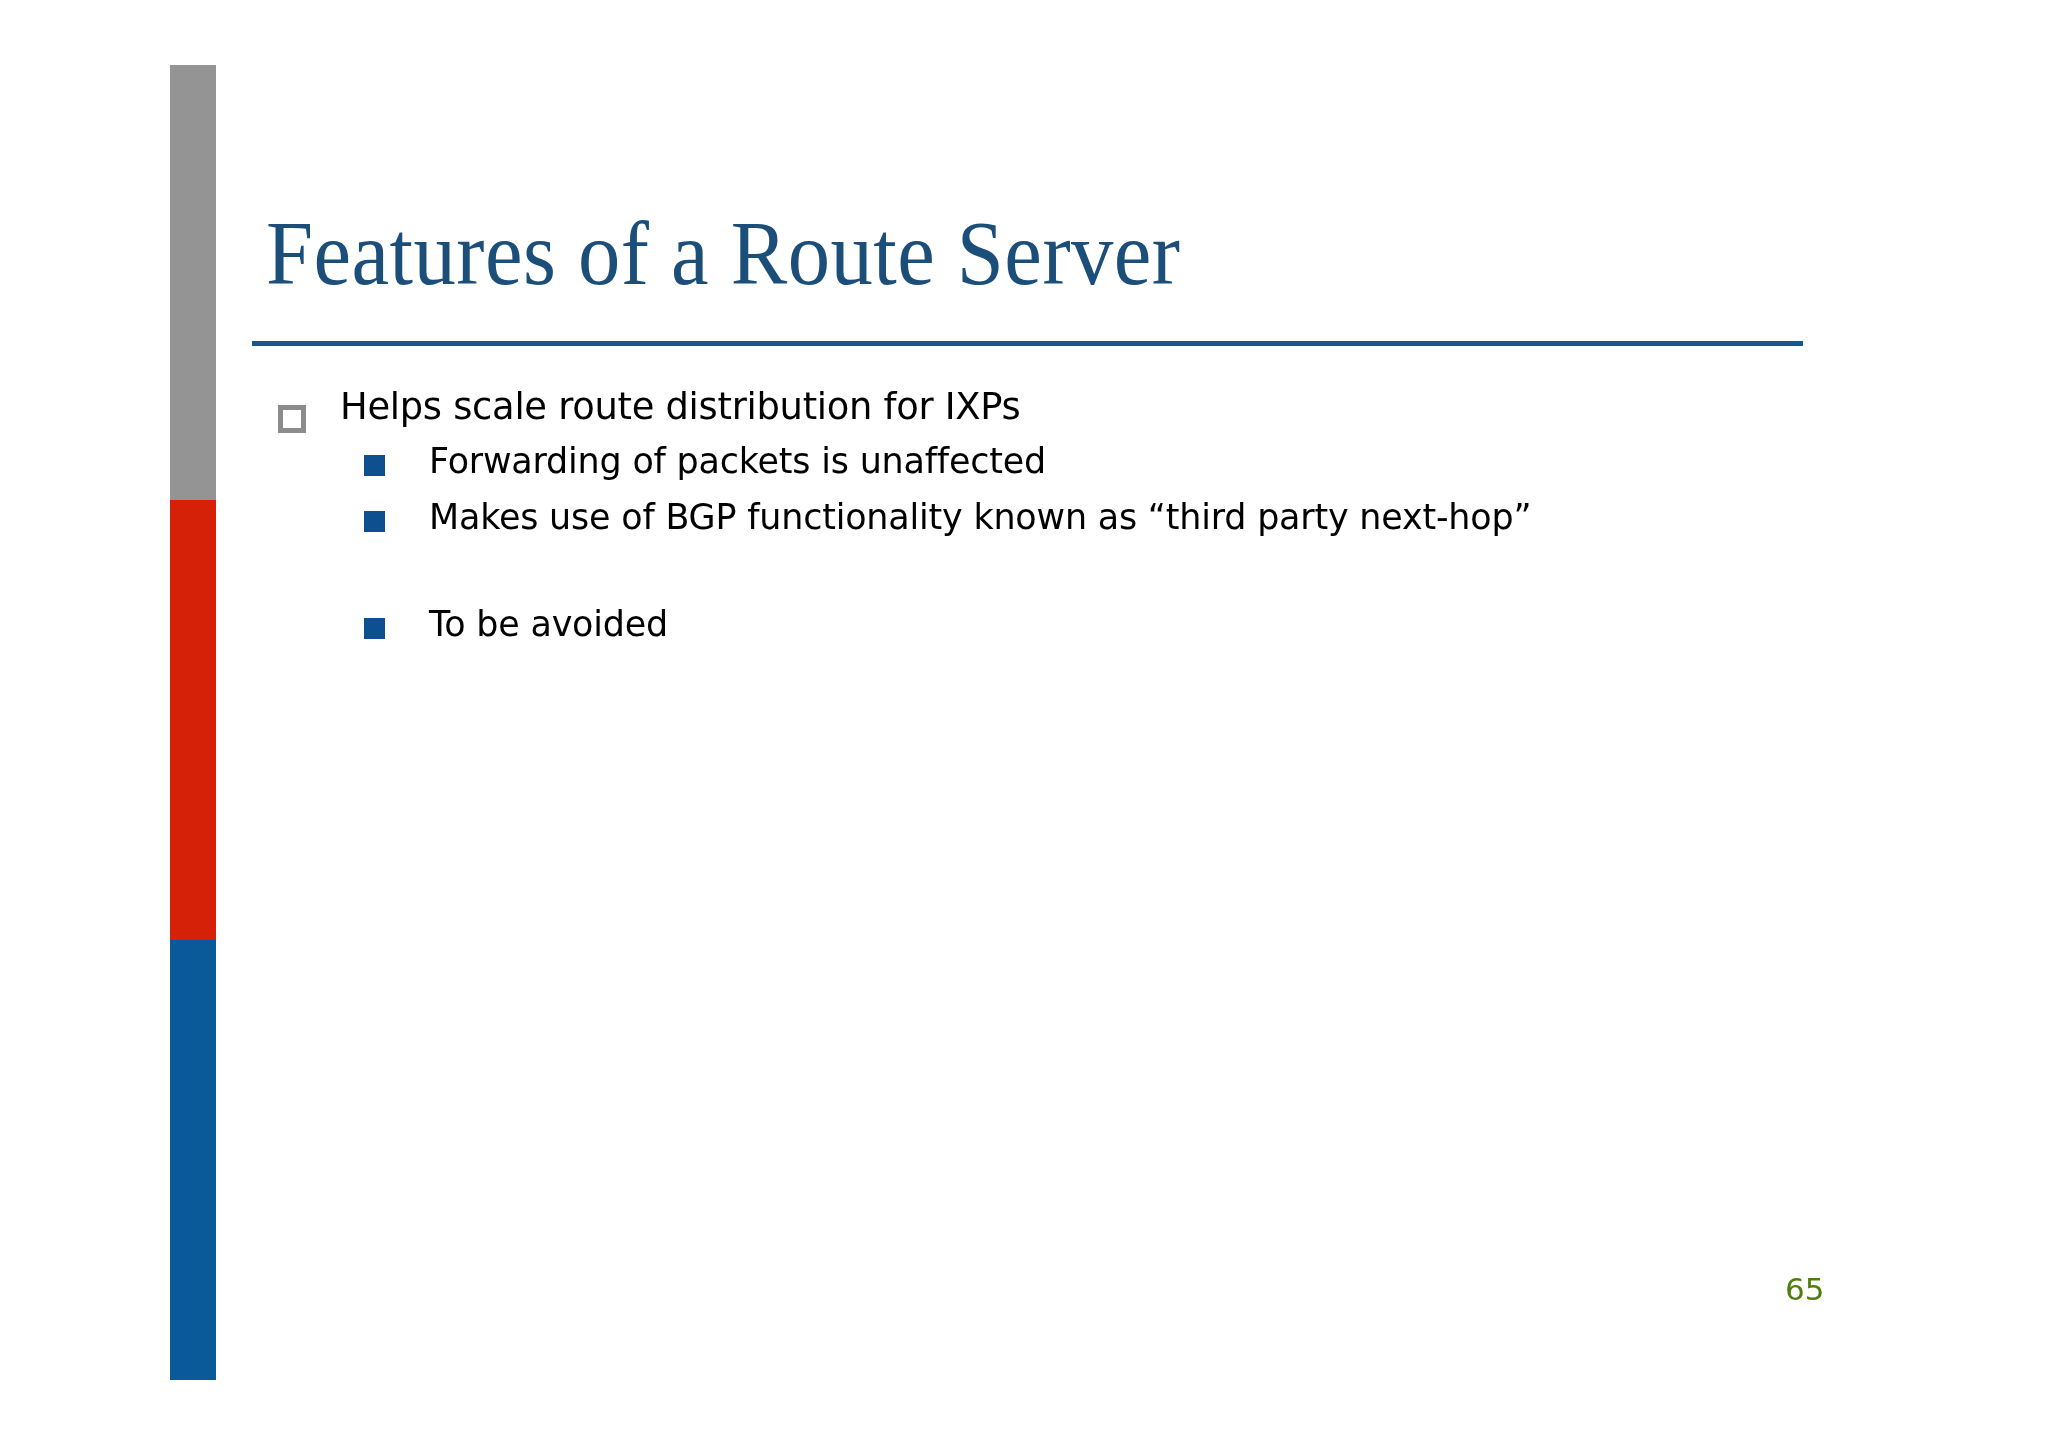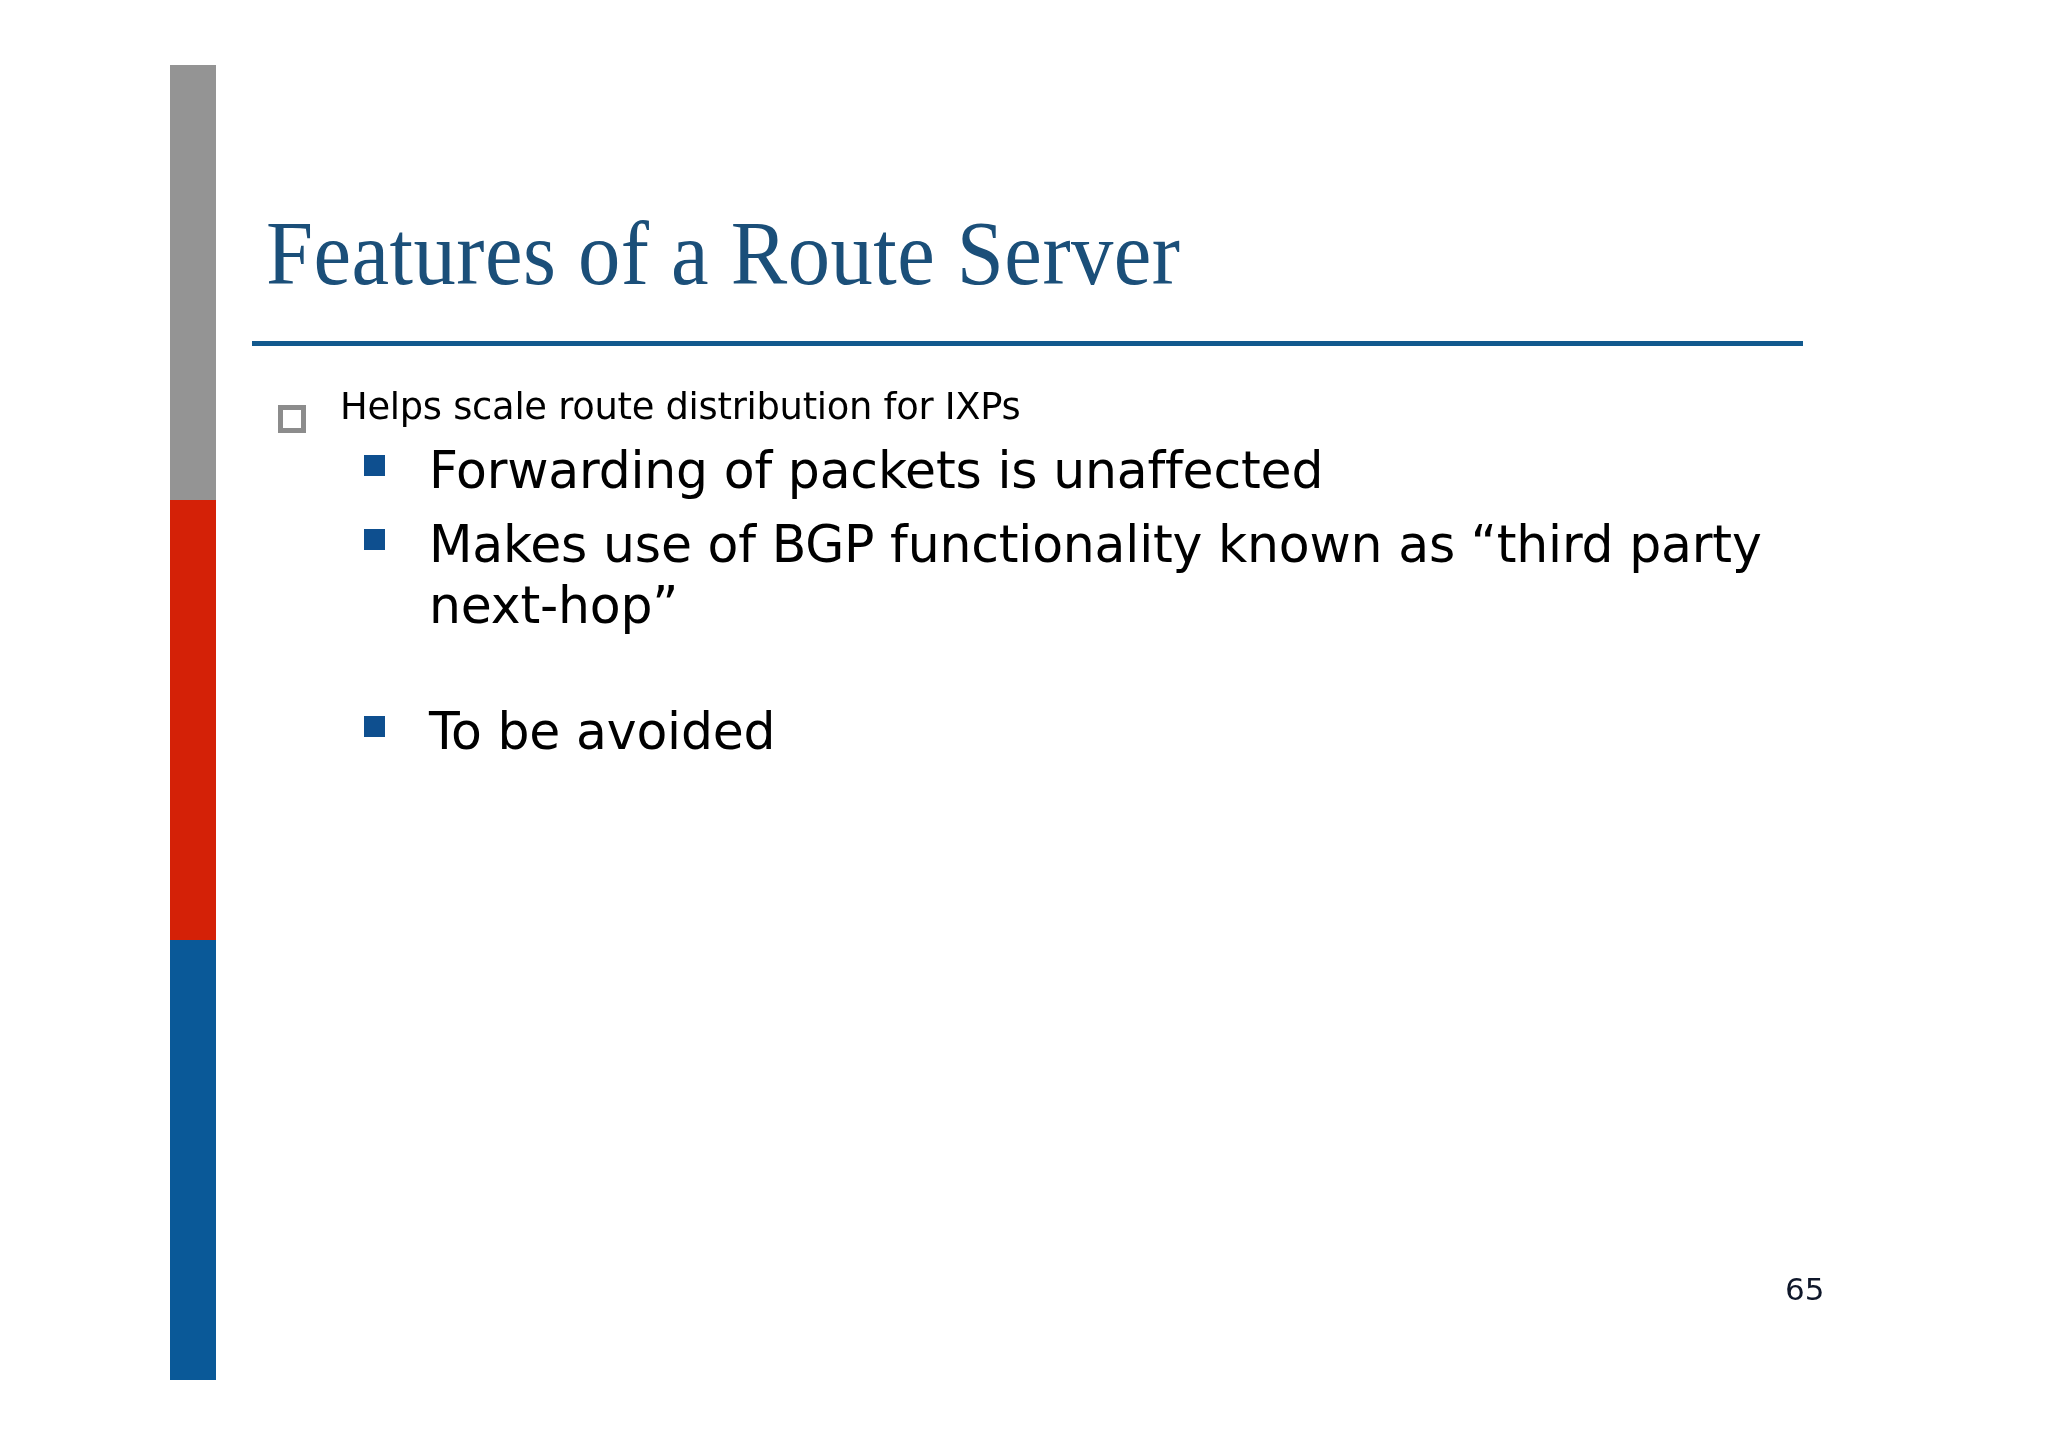--- a/index.html
+++ b/index.html
@@ -76,21 +76,21 @@
     margin-bottom: 2px;
     letter-spacing: -0.3px;
   }
   .l1 > .txt {
     display: block;
     transform: scaleX(0.97);
     transform-origin: left top;
   }
 
   .l2 {
-    font-size: 52px;
+    font-size: 36px;
     line-height: 1.16;
     padding-left: 157px;
     margin-bottom: 4px;
     letter-spacing: -0.2px;
   }
   .l2 > .txt {
     display: block;
     transform: scaleX(0.97);
     transform-origin: left top;
   }
@@ -120,21 +120,21 @@
 
   .hl-red { color: #fb0000; }
 
   
   #page-number {
     position: absolute;
     left: 1765px;
     top: 1271px;
     font-family: "DejaVu Sans", sans-serif;
     font-size: 31px;
-    color: #0f172a;
+    color: #4d7c0f;
   }
 </style>
 </head>
 <body>
 
 <div id="slide">
 
   <div id="accent-bar">
     <div class="accent-seg" id="accent-gray" style="background: rgb(148, 148, 148);"></div>
     <div class="accent-seg" id="accent-red" style="background: rgb(212, 33, 7);"></div>

